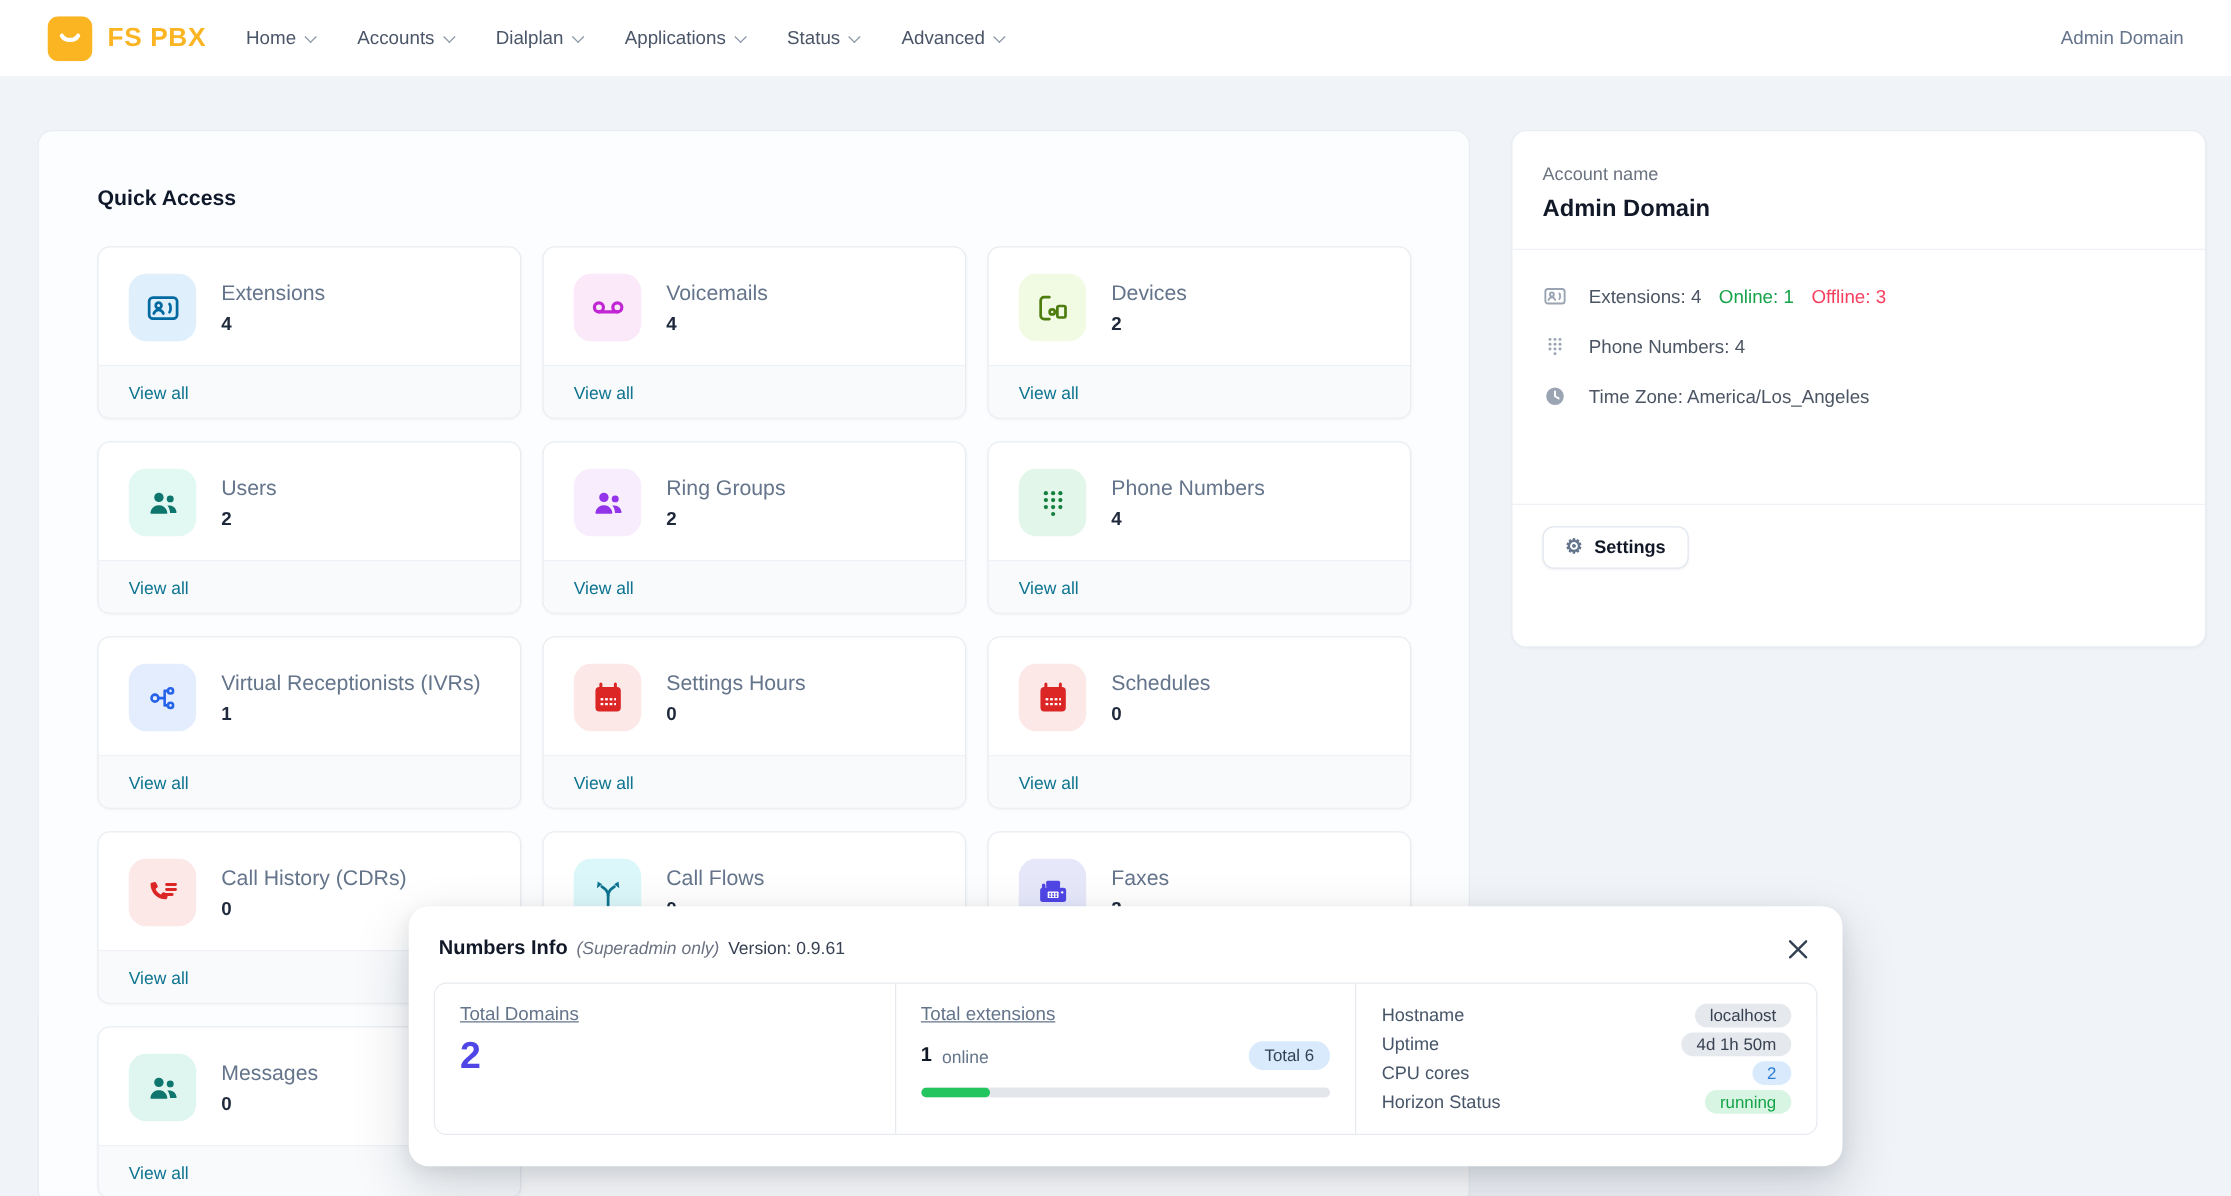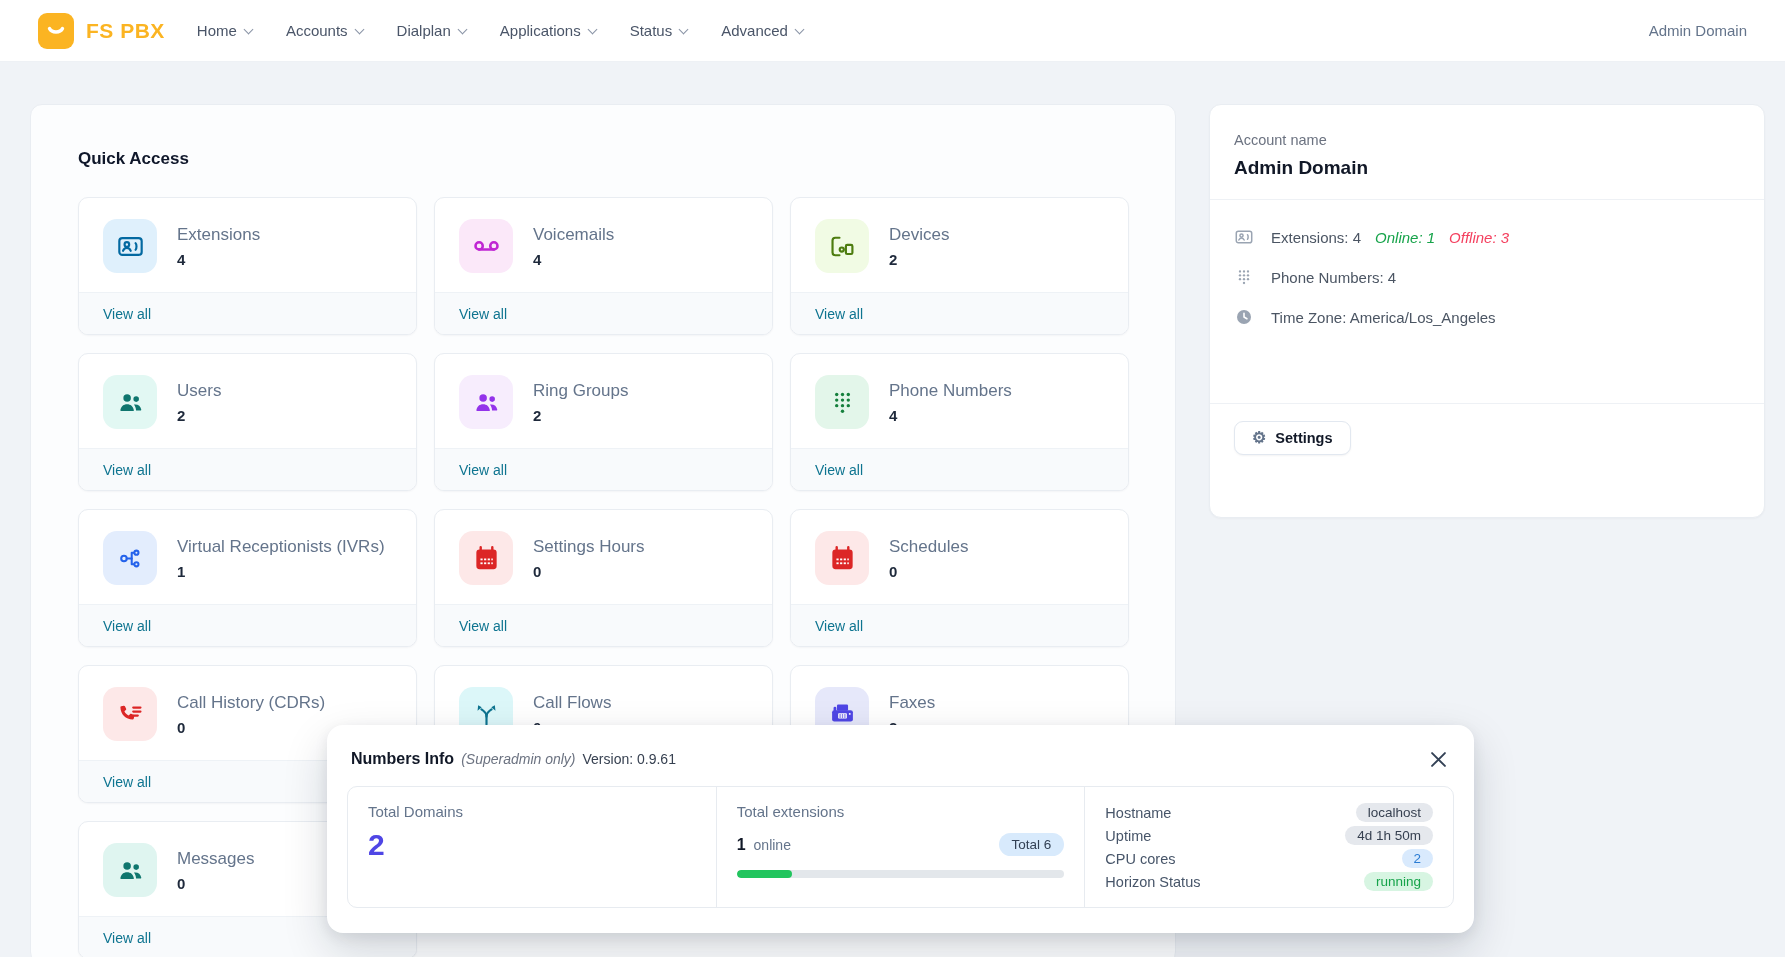--- a/index.html
+++ b/index.html
@@ -61,21 +61,21 @@
     box-shadow:0 1px 2px rgba(16,24,40,.03);
   }
   .acc-head { padding:27px 24px 20px; }
   .acc-label { font-size:14.5px; color:#6b7280; }
   .acc-name { font-size:19px; font-weight:700; color:#111827; margin-top:9px; }
   .divider { border-top:1px solid #eef1f5; }
   .acc-rows { padding:17px 24px 10px; }
   .acc-row { display:flex; align-items:center; height:40px; font-size:15px; color:#4b5563; }
   .acc-row .row-icon { width:20px; height:20px; color:#9aa4b2; margin-right:17px; flex:0 0 20px; }
   .acc-row .row-icon svg { width:20px; height:20px; display:block; }
-  .acc-extra { margin-left:14px;font-style:italic; }
+  .acc-extra { margin-left:14px; }
   .acc-divider-2 { margin-top:56px; }
   .settings-wrap { padding:17px 24px; }
   .settings-btn {
     display:inline-flex; align-items:center; gap:9px; cursor:pointer;
     background:#fff; border:1px solid #e2e8f0; border-radius:9px;
     padding:8px 17px; font-family:inherit;
     font-weight:700; font-size:14.5px; color:#111827;
     box-shadow:0 1px 2px rgba(16,24,40,.05);
   }
   .gear { font-size:16px; color:#64748b; line-height:1; }
@@ -94,21 +94,21 @@
     position:absolute; top:23px; right:25px; width:22px; height:22px;
     background:none; border:none; cursor:pointer; color:#334155;
     display:flex; align-items:center; justify-content:center;
   }
   .mi-box {
     position:absolute; left:20px; right:20px; top:61px; height:122px;
     border:1px solid #e7ebf0; border-radius:10px; display:flex; background:#fff;
   }
   .mi-col { flex:1; padding:16px 20px; border-left:1px solid #e7ebf0; min-width:0; }
   .mi-col:first-child { border-left:none; }
-  .mi-label { font-size:15px; color:#64748b; }
+  .mi-label { font-size:15px; color:#64748b;text-decoration:underline; }
   .mi-domains { font-size:30px; font-weight:800; color:#4f46e5; margin-top:8px; }
   .ext-row { display:flex; align-items:center; margin-top:13px; }
   .ext-online-val { font-size:16px; font-weight:700; color:#111827; }
   .ext-online-label { font-size:14px; color:#64748b; margin-left:8px; }
   .total-badge { margin-left:auto; background:#d8eafc; color:#334155;
     font-size:13.5px; padding:4px 13px; border-radius:999px; }
   .progress { height:8px; background:#e3e7eb; border-radius:999px; overflow:hidden; }
   .progress > i { display:block; height:100%; border-radius:999px; }
   .fill-green { background:#22c55e; }
   .fill-red { background:#f43f5e; }

